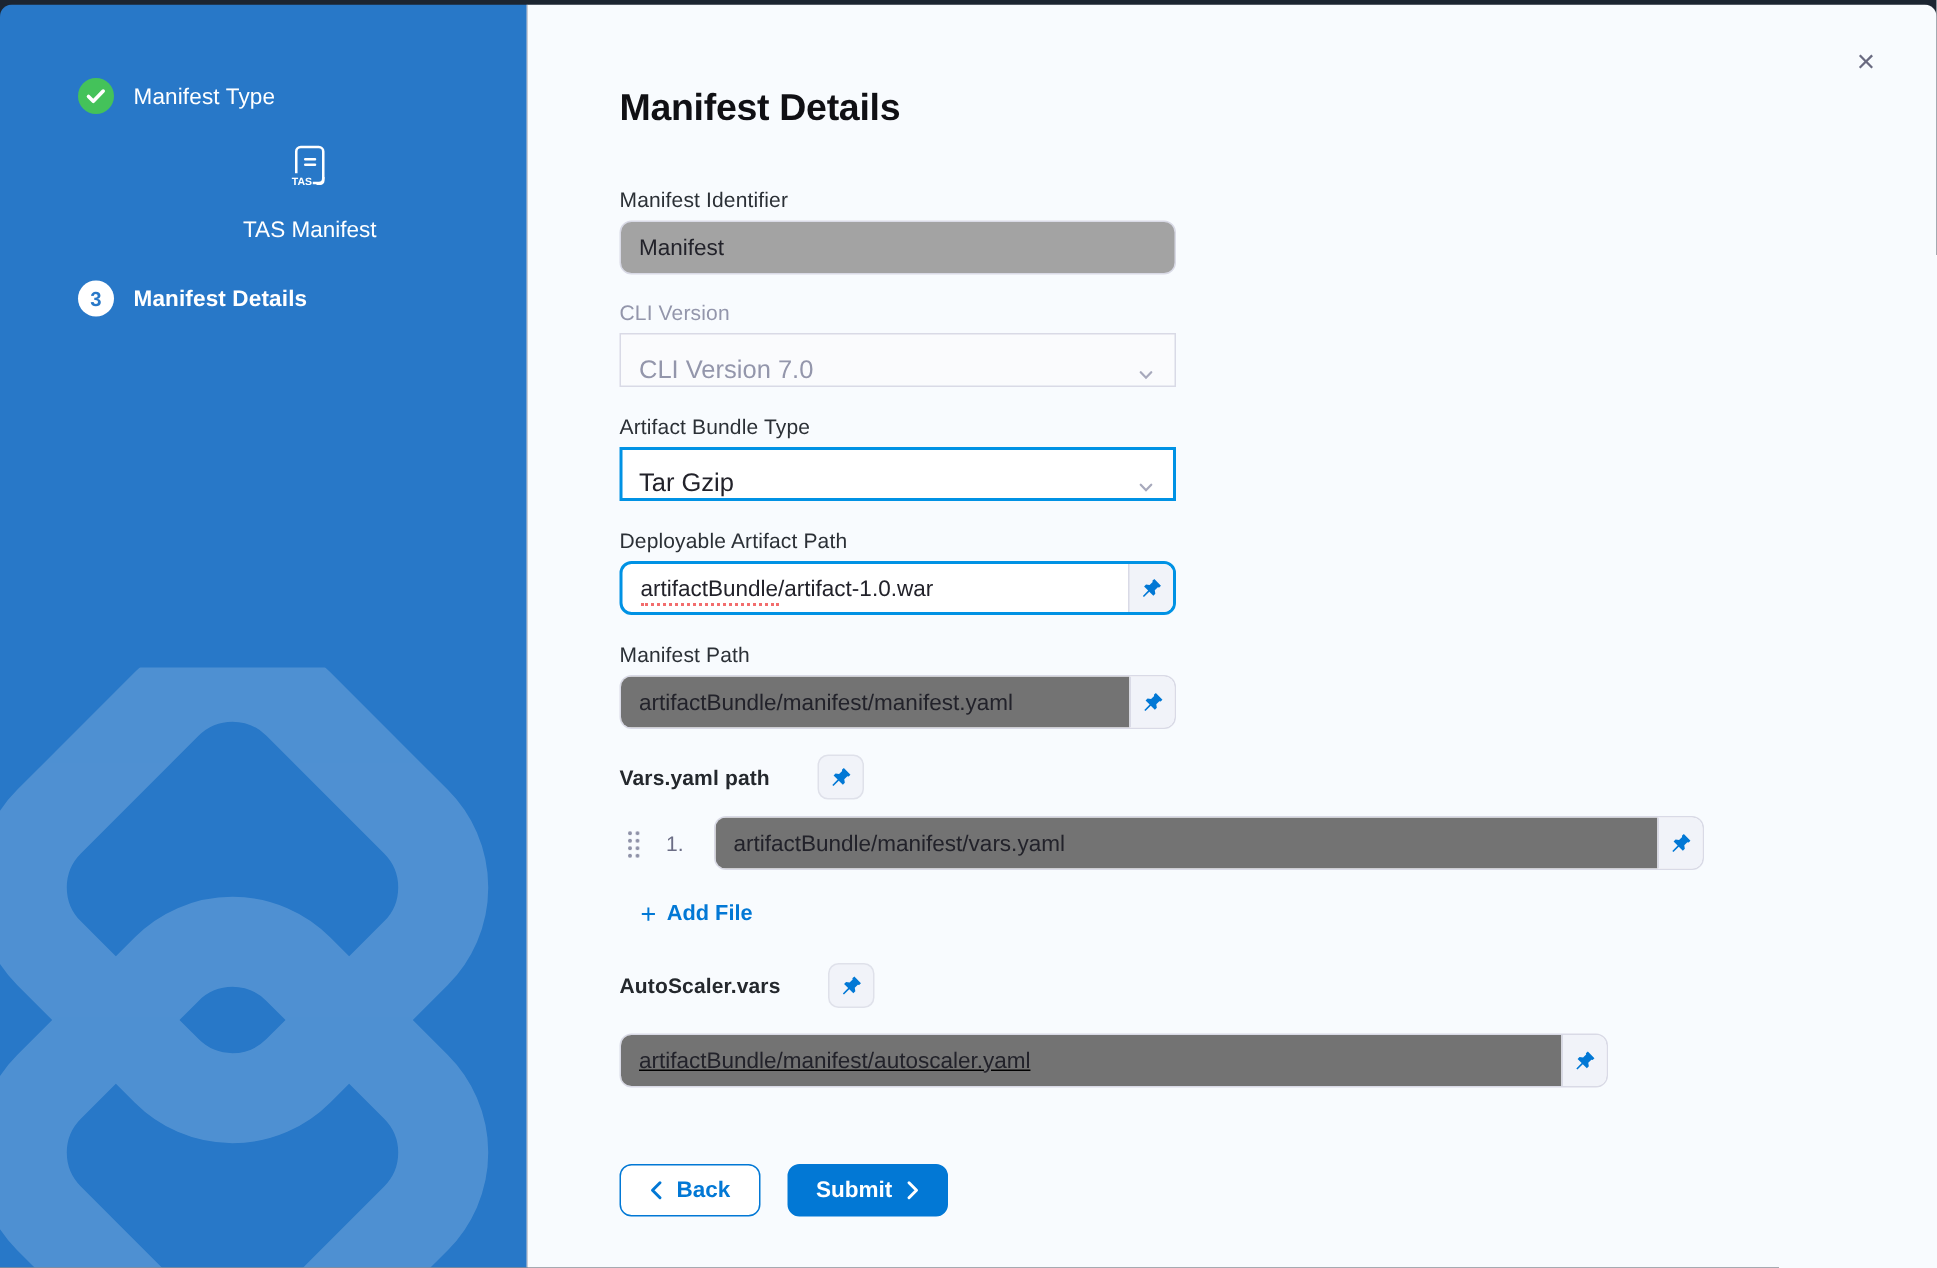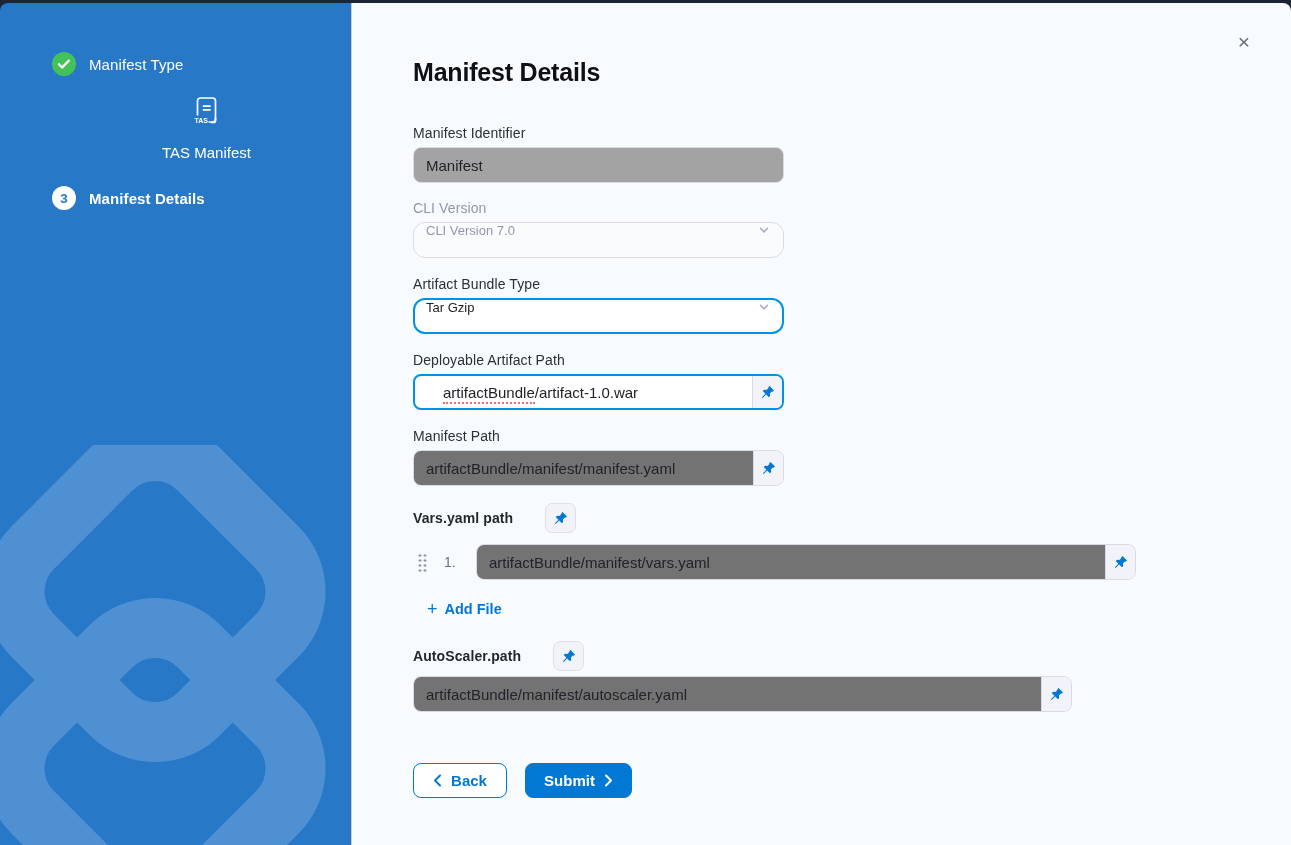--- a/index.html
+++ b/index.html
@@ -72,49 +72,49 @@
   .field-label {
     font-size: 14px; color: #2b3036; font-weight: 500;
     margin-bottom: 6px; letter-spacing: 0.1px;
   }
   .field-label.disabled { color: #9396ab; }
   .field-label.strong { font-weight: 700; color: #24282d; }
   .fgroup { width: 371px; }
   .mt-38 { margin-top: 38px; } .mt-17 { margin-top: 17px; }
   .mt-18 { margin-top: 18px; } .mt-21 { margin-top: 21px; }
   .mt-22 { margin-top: 22px; }
-  .mt-7  { margin-top: 5px; }  .mt-51 { margin-top: 51px; }
+  .mt-7  { margin-top: 17px; text-decoration: underline; }  .mt-51 { margin-top: 51px; }
 
   input.text-input {
     width: 100%; height: 36px;
     border: 1px solid #d9dae6; border-radius: 8px;
     background: #a3a3a3; padding: 0 12px;
     font-size: 15px; color: #22222a;
     font-family: inherit; outline: none;
   }
   .select-box {
-    height: 36px; border: 1px solid #d9dae6; border-radius: 12px;
+    height: 36px; border: 1px solid #d9dae6; border-radius: 0;
     background: #ffffff; padding: 0 12px;
-    display: flex; align-items: flex-start; justify-content: space-between;
-    font-size: 13px; color: #22222a; cursor: pointer;
+    display: flex; align-items: flex-end; justify-content: space-between;
+    font-size: 17px; color: #22222a; cursor: pointer;
   }
   .select-box.disabled {
     background: #fafbfd; color: #9396ab; cursor: default;
   }
   .select-box.focused { border: 2px solid #0092e4; padding: 0 11px; }
 
   .input-pin-group {
     display: flex; height: 36px;
     border: 1px solid #d9dae6; border-radius: 8px;
     background: #ffffff; overflow: hidden;
   }
   .input-pin-group.focused { border: 2px solid #0092e4; }
   .input-pin-group .grow {
     flex: 1; display: flex; align-items: center;
-    padding: 0 28px; font-size: 15px; color: #22222a;
+    padding: 0 12px; font-size: 15px; color: #22222a;
     white-space: nowrap; overflow: hidden;
   }
   .input-pin-group input {
     flex: 1; border: 0; outline: none; background: #737373;
     padding: 0 12px; font-size: 15px; color: #22222a; font-family: inherit;
     min-width: 0;
   }
   .pin-seg {
     flex: 0 0 30px; width: 30px;
     border: 0; border-left: 1px solid #d9dae6;
@@ -300,21 +300,21 @@
     </div>
 
     <div class="mt-21">
       <button class="add-file">
         <span class="plus">+</span>
         <span>Add File</span>
       </button>
     </div>
 
     <div class="label-row mt-22">
-      <div class="field-label strong">AutoScaler.path</div>
+      <div class="field-label strong">AutoScaler.vars</div>
       <button class="pin-btn">
         <svg width="15" height="15" viewBox="0 0 16 16">
           <path fill="#0278d5" d="M10.2 1.1l4.7 4.7-1.3 1.3-.9-.2-2.2 2.2.4 2.5-1.4 1.4-2.9-2.9-3.8 3.8-.8-.8 3.8-3.8-2.9-2.9 1.4-1.4 2.5.4 2.2-2.2-.2-.9z"></path>
         </svg>
       </button>
     </div>
 
     <div class="input-pin-group autoscaler-group mt-7">
       <input type="text" value="artifactBundle/manifest/autoscaler.yaml" style="">
       <button class="pin-seg">

